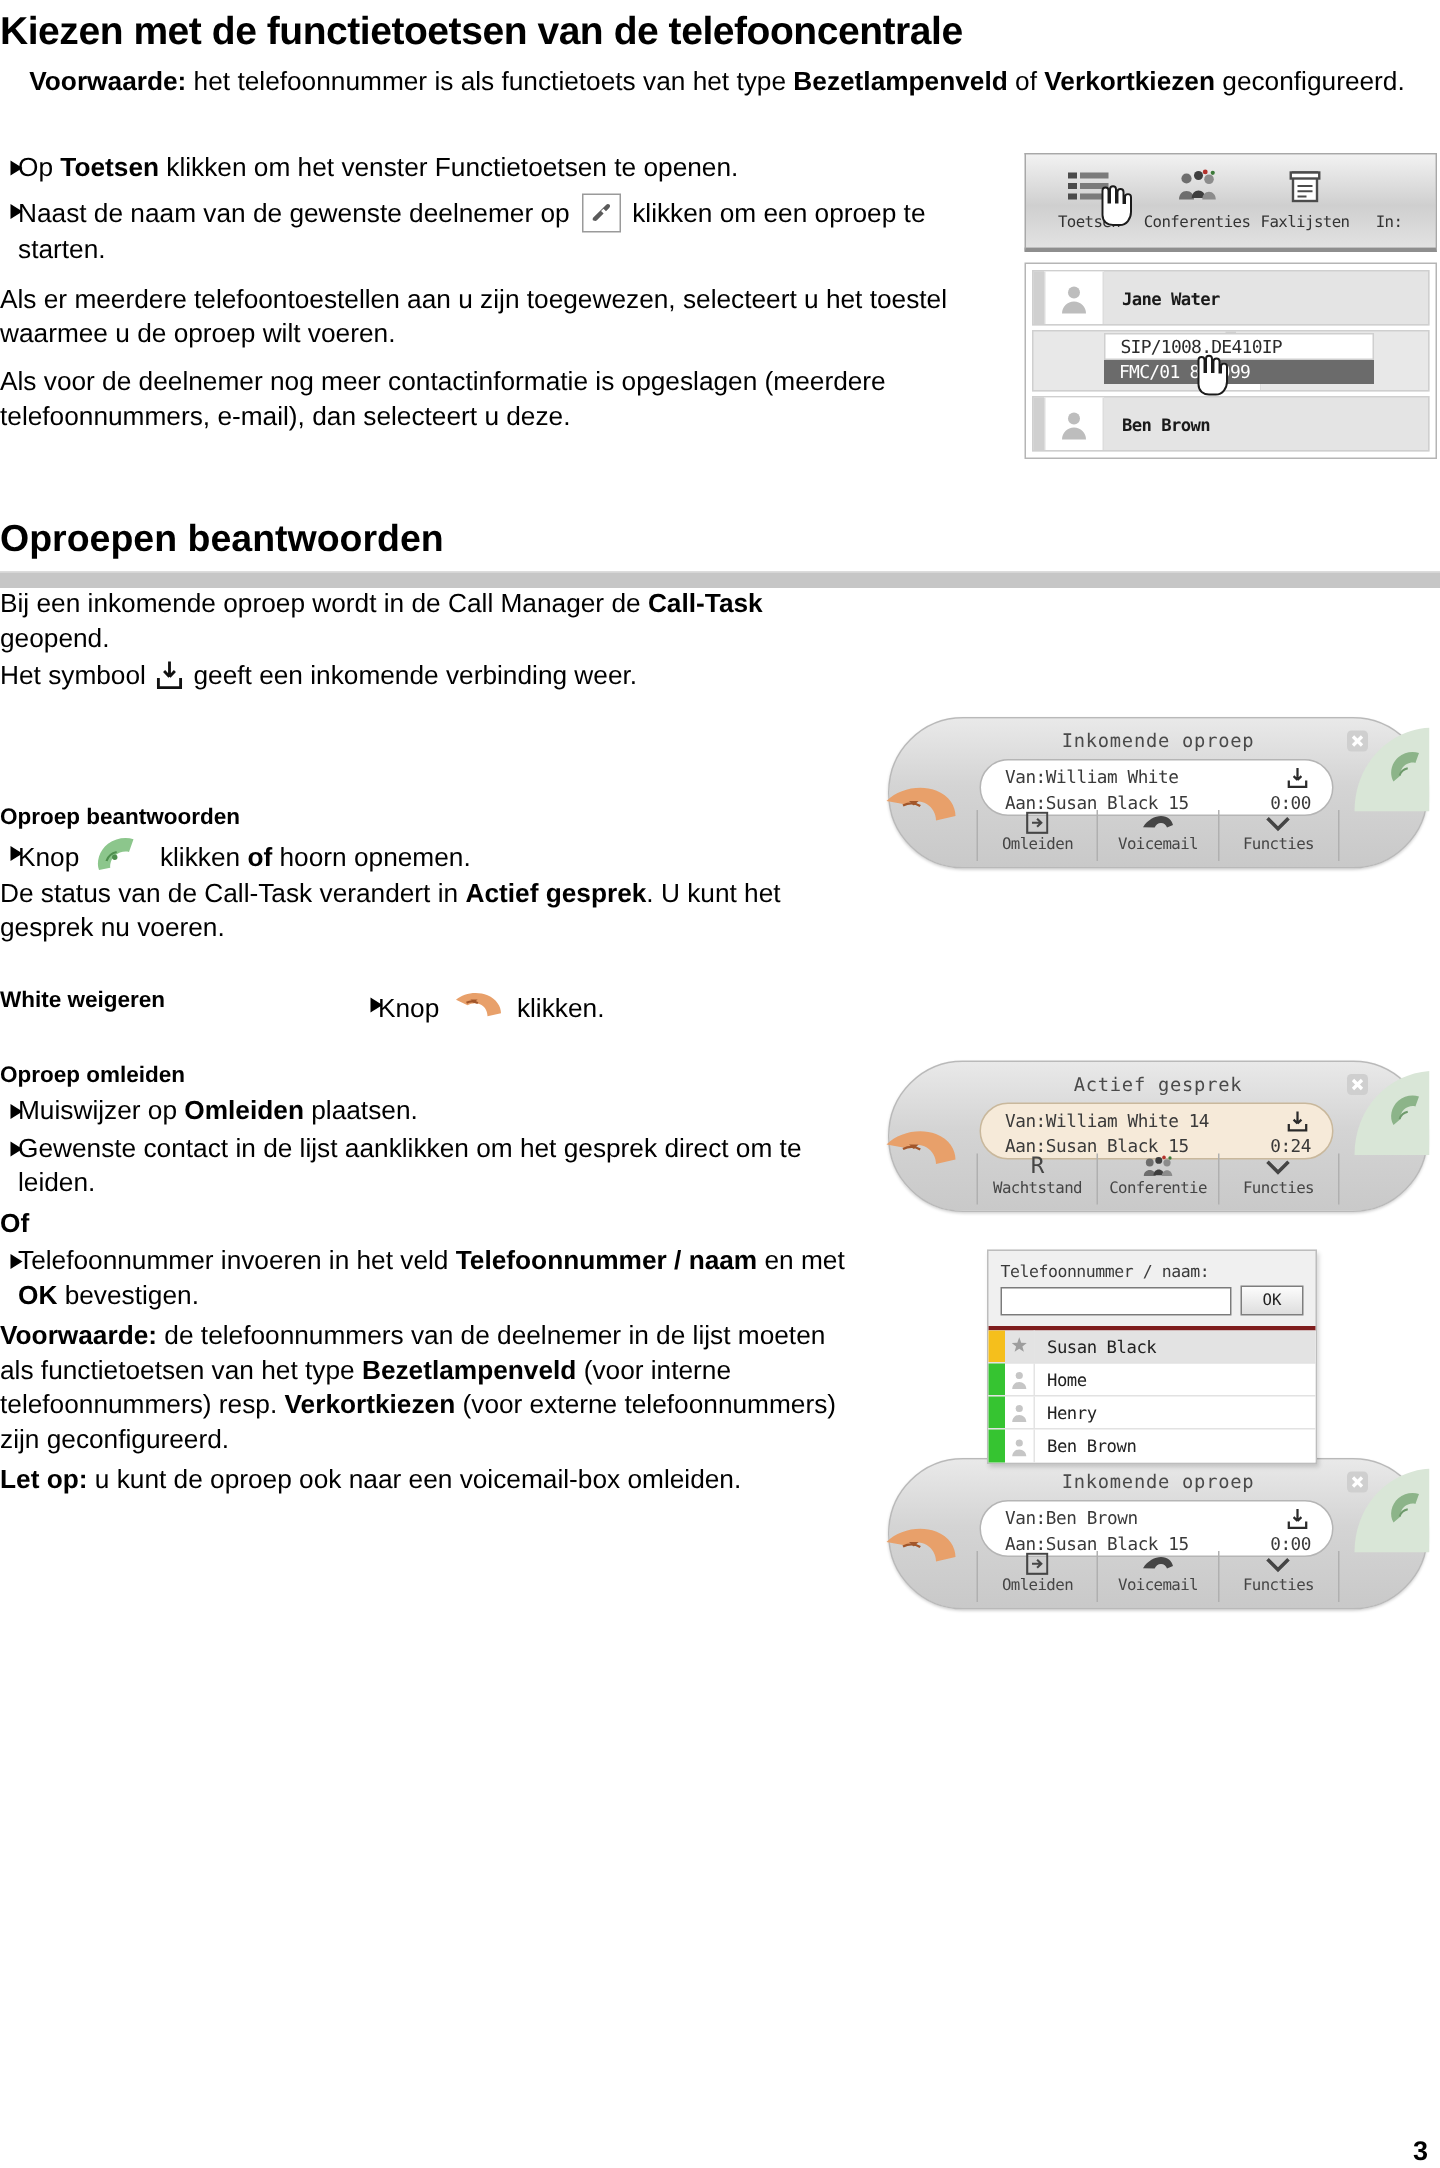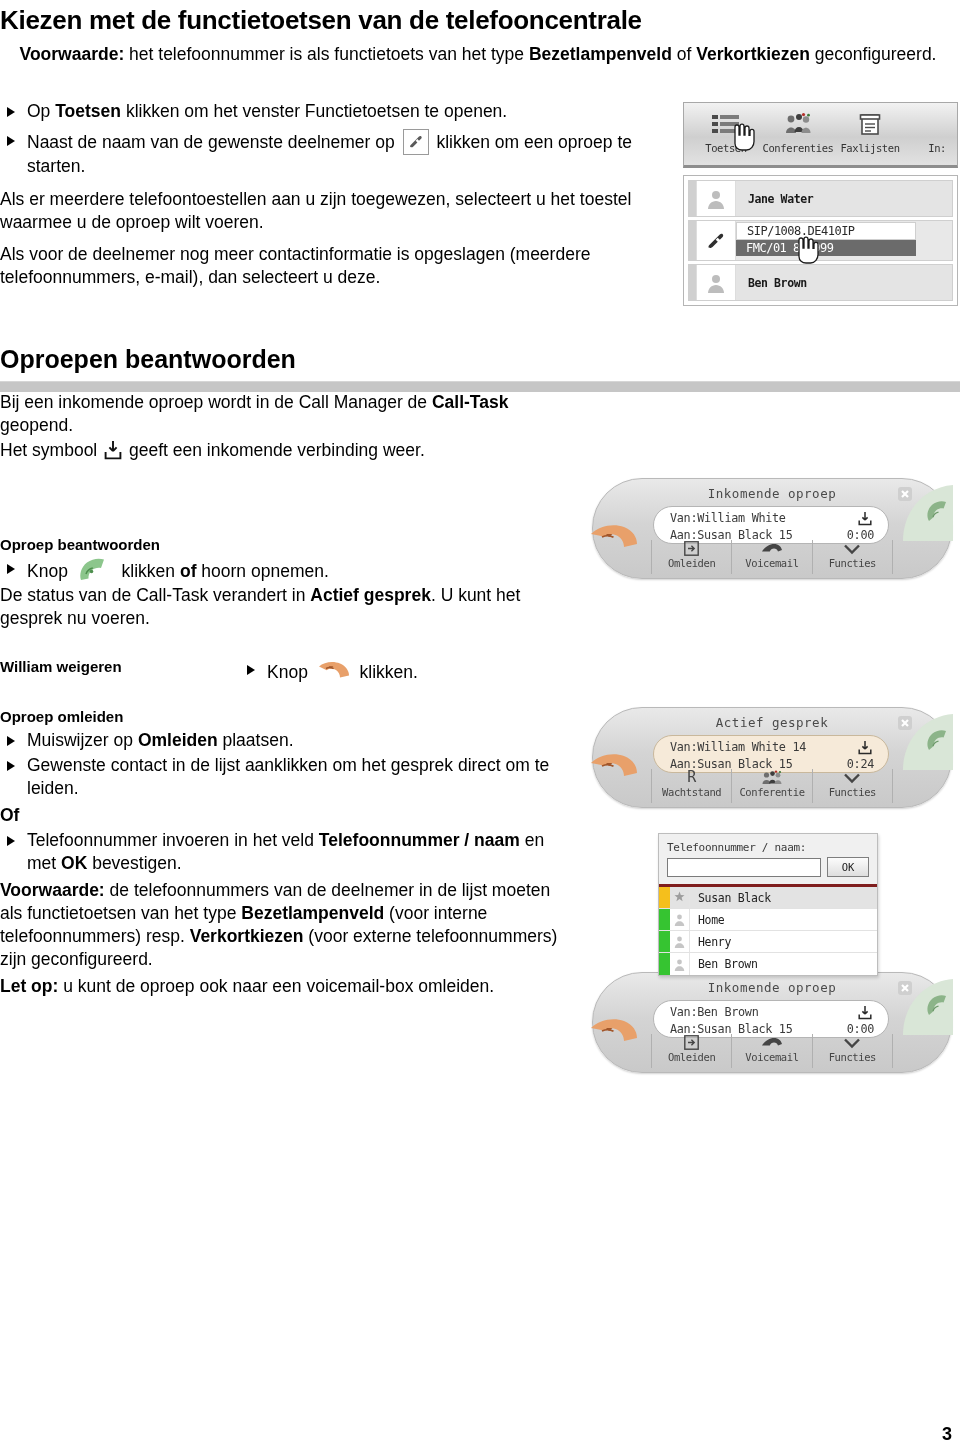--- a/index.html
+++ b/index.html
@@ -32,21 +32,21 @@
   }
   .rule {
     height:11px; background:#c6c6c6; width:100%; margin-top:7px;
     border-top:1px solid #d6d6d6;
   }
   h3.sub { font-size:15px; font-weight:bold; margin:0; line-height:1.25; }
 
   
   ul.bl { list-style:none; margin:0; padding:0; }
   ul.bl li {
-    position:relative; padding-left:27px; font-size:17.5px;
+    position:relative; padding-left:12px; font-size:17.5px;
     line-height:1.33; margin-top:2px;
   }
   ul.bl li .tri {
     position:absolute; left:7px; top:7px;
     width:0; height:0;
     border-left:8px solid #000;
     border-top:5.5px solid transparent;
     border-bottom:5.5px solid transparent;
   }
 
@@ -68,21 +68,21 @@
 
   
   .tb-wrap { width:275px; }
   .tb {
     background:linear-gradient(#f2f2f2,#cfcfcf 55%,#e2e2e2);
     border:1px solid #a8a8a8; border-bottom:3px solid #8e8e8e;
     height:66px; position:relative; overflow:hidden;
   }
   .tb-items { display:flex; height:100%; padding:5px 0 0 6px; }
   .tb-item { width:72px; text-align:center; position:relative; }
-  .tb-item.cut { width:40px; overflow:hidden; text-align:right; }
+  .tb-item.cut { width:40px; overflow:hidden; text-align:center; }
   .tb-glyph { height:34px; display:flex; align-items:center; justify-content:center; }
   .tb-label {
     font-family:"DejaVu Sans Mono", monospace;
     font-size:10.5px; color:#333; letter-spacing:-0.4px;
   }
   .cursor-hand { position:absolute; pointer-events:none; }
 
   
   .cl {
     width:275px; border:1px solid #b5b5b5; background:#fff;
@@ -291,21 +291,21 @@
         <div class="cl-bar"></div>
         <div class="cl-av">
           <svg width="22" height="22" viewBox="0 0 22 22">
               <circle cx="11" cy="7" r="4" fill="#bdbdbd"></circle>
               <path d="M3 21c0-4.4 3.6-8 8-8s8 3.6 8 8z" fill="#bdbdbd"></path>
             </svg>
         </div>
         <div class="cl-name">Jane Water</div>
       </div>
 
-      <div class="cl-row sel" style="height:41px;">
+      <div class="cl-row sel" style="height:41px;flex-direction:column;">
         <div class="cl-bar"></div>
         <div class="cl-av">
           <svg width="22" height="22" viewBox="0 0 22 22">
               <path d="M4 18c-.8-.8-.6-2 .3-2.9L14.8 4.6c.9-.9 2.1-1.1 2.9-.3.8.8.6 2-.3 2.9l-2.6 2.6-2.1-2.1-2 2 2.1 2.1-5.3 5.3c-.9.9-2.1 1.1-2.9.3z" fill="#2f2f2f"></path>
             </svg>
         </div>
         <div class="dd">
           <div class="dd-a">SIP/1008.DE410IP</div>
           <div class="dd-b">FMC/01  888999</div>
         </div>
@@ -357,21 +357,21 @@
               <circle cx="14.5" cy="14.5" r="1.8" fill="#4e8f4e"></circle>
             </svg></span><span> klikken </span><b>of</b><span> hoorn opnemen.</span>
       </li>
     </ul>
     <p class="para" style="margin-top:1px;">
       <span>De status van de Call-Task verandert in </span><b>Actief gesprek</b><span>. U kunt het gesprek nu voeren.</span>
     </p>
   </div>
 
   <div style="position:absolute; left:0; top:652px; width:560px; display:flex; align-items:flex-start;">
-    <h3 class="sub" style="width:240px;">William weigeren</h3>
+    <h3 class="sub" style="width:240px;">White weigeren</h3>
     <ul class="bl" style="flex:1;">
       <li style="margin-top:0;">
         <span class="tri"></span>
         <span>Knop </span><span class="ic ic-orange"><svg width="34" height="27" viewBox="0 0 34 27">
               <path d="M2 8.5C7 4 16 2.5 23 5.5c6 2.5 9 7.5 9 12l-9 2c0-3-1.5-6-4-7.5-2.8-1.7-6.6-1.6-9.3.2z" fill="#e8a06a"></path>
               <path d="M9 10.5c2.4-1.2 5.3-1.2 7.6.2" stroke="#a2562a" stroke-width="1.4" fill="none"></path>
               <path d="M11.6 8.3l2.4 2.2 2.4-2.2" fill="#a2562a"></path>
             </svg></span><span> klikken.</span>
       </li>
     </ul>

